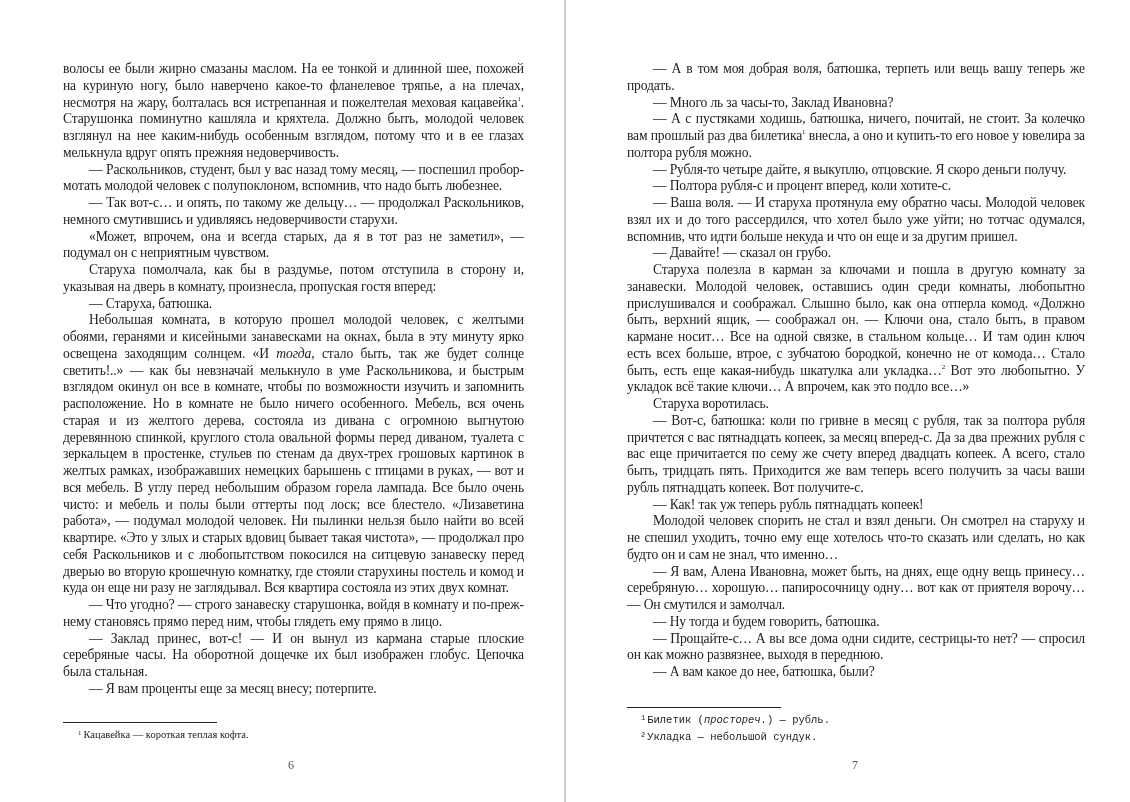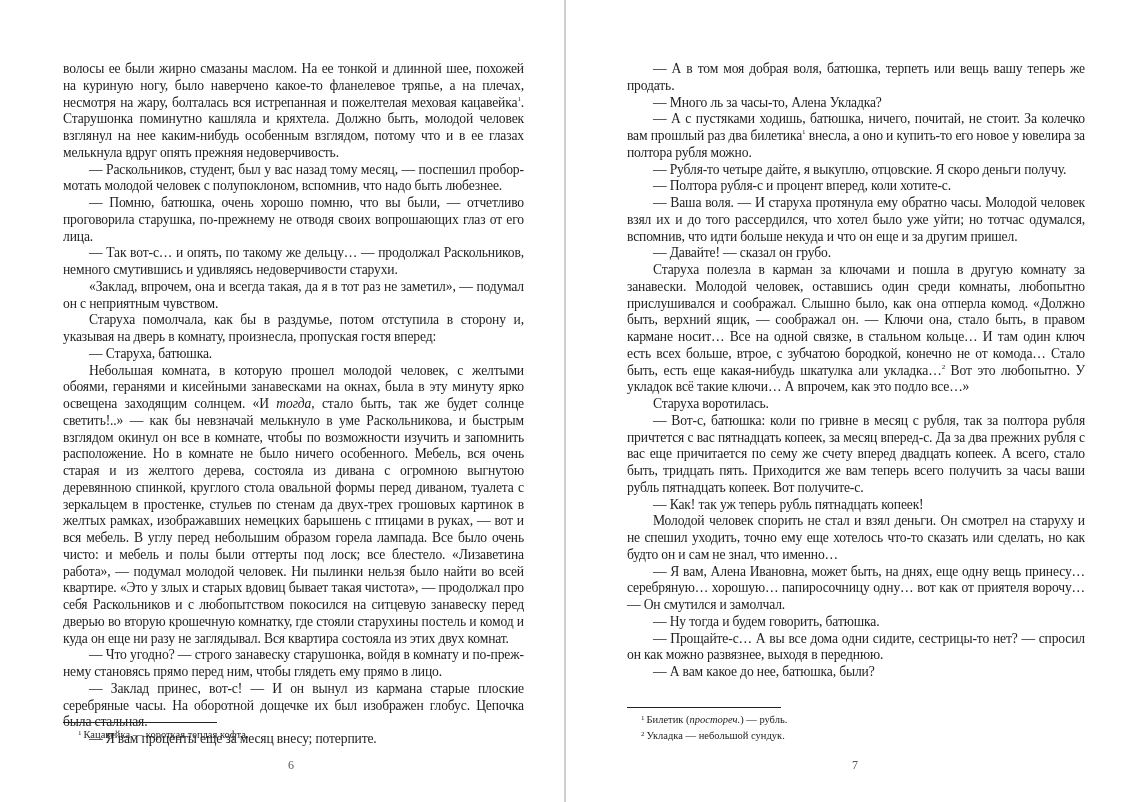--- a/index.html
+++ b/index.html
@@ -14,57 +14,56 @@
   .page-left .text { left: 47px; width: 461px; }
   .page-right .text { left: 61px; width: 458px; }
   .text p { margin: 0; text-indent: 26px; }
   .text p.noindent { text-indent: 0; }
   sup.fnref { font-size: 7px; vertical-align: 6px; line-height: 0; }
   .fn-rule { position: absolute; height: 0; border-top: 1px solid #222; width: 154px; }
   .page-left .fn-rule { left: 47px; top: 722px; }
   .page-right .fn-rule { left: 61px; top: 707px; }
   .footnotes { position: absolute; font-size: 10.5px; line-height: 15px; }
   .page-left .footnotes { left: 62px; top: 726px; }
-  .page-right .footnotes { left: 75px; top: 711px; }
+  .page-right .footnotes { left: 75px; top: 711px; font-family: Liberation Mono, monospace; }
   .footnotes .fn-num { font-size: 7px; vertical-align: 3px; margin-right: 2px; }
   .pagenum { position: absolute; top: 758px; font-size: 12px; color: #555; width: 40px; text-align: center; }
   .page-left .pagenum { left: 255px; }
   .page-right .pagenum { left: 269px; }
   em { font-style: italic; }
 </style>
 </head>
 <body>
 
 <div class="page page-left">
   <div class="text">
       <p class="noindent">волосы ее были жирно смазаны маслом. На ее тонкой и длинной шее, похожей на куриную ногу, было наверчено какое-то фланелевое тряпье, а на плечах, несмотря на жару, болталась вся истрепанная и пожелтелая меховая кацавейка<sup class="fnref">1</sup>. Старушонка поминутно кашляла и кряхтела. Должно быть, молодой человек взглянул на нее каким-нибудь особенным взглядом, потому что и в ее глазах мелькнула вдруг опять прежняя недоверчивость.</p>
       <p>— Раскольников, студент, был у вас назад тому месяц, — поспешил пробор­мотать молодой человек с полупоклоном, вспомнив, что надо быть любезнее.</p>
-      <p>— Помню, батюшка, очень хорошо помню, что вы были, — отчетливо прого­ворила старушка, по-прежнему не отводя своих вопрошающих глаз от его лица.</p>
       <p>— Так вот-с… и опять, по такому же дельцу… — продолжал Раскольников, немного смутившись и удивляясь недоверчивости старухи.</p>
-      <p>«Заклад, впрочем, она и всегда такая, да я в тот раз не заметил», — подумал он с неприятным чувством.</p>
+      <p>«Может, впрочем, она и всегда старых, да я в тот раз не заметил», — подумал он с неприятным чувством.</p>
       <p>Старуха помолчала, как бы в раздумье, потом отступила в сторону и, указывая на дверь в комнату, произнесла, пропуская гостя вперед:</p>
       <p>— Старуха, батюшка.</p>
       <p>Небольшая комната, в которую прошел молодой человек, с желтыми обоями, геранями и кисейными занавесками на окнах, была в эту минуту ярко освещена заходящим солнцем. «И <em>тогда</em>, стало быть, так же будет солнце светить!..» — как бы невзначай мелькнуло в уме Раскольникова, и быстрым взглядом окинул он все в комнате, чтобы по возможности изучить и запомнить расположение. Но в комнате не было ничего особенного. Мебель, вся очень старая и из желтого дерева, состояла из дивана с огромною выгнутою деревянною спинкой, круг­лого стола овальной формы перед диваном, туалета с зеркальцем в простенке, стульев по стенам да двух-трех грошовых картинок в желтых рамках, изобра­жавших немецких барышень с птицами в руках, — вот и вся мебель. В углу перед небольшим образом горела лампада. Все было очень чисто: и мебель и полы были оттерты под лоск; все блестело. «Лизаветина работа», — подумал молодой человек. Ни пылинки нельзя было найти во всей квартире. «Это у злых и старых вдовиц бывает такая чистота», — продолжал про себя Раскольников и с любопытством покосился на ситцевую занавеску перед дверью во вторую крошечную комнатку, где стояли старухины постель и комод и куда он еще ни разу не заглядывал. Вся квартира состояла из этих двух комнат.</p>
       <p>— Что угодно? — строго занавеску старушонка, войдя в комнату и по-преж­нему становясь прямо перед ним, чтобы глядеть ему прямо в лицо.</p>
       <p>— Заклад принес, вот-с! — И он вынул из кармана старые плоские серебряные часы. На оборотной дощечке их был изображен глобус. Цепочка была стальная.</p>
       <p>— Я вам проценты еще за месяц внесу; потерпите.</p>
     </div>
   <div class="fn-rule"></div>
   <div class="footnotes">
       <div><span class="fn-num">1</span>Кацавейка — короткая теплая кофта.</div>
     </div>
   <div class="pagenum">6</div>
 </div>
 
 <div class="divider"></div>
 
 <div class="page page-right">
   <div class="text">
       <p>— А в том моя добрая воля, батюшка, терпеть или вещь вашу теперь же продать.</p>
-      <p>— Много ль за часы-то, Алена Укладка?</p>
+      <p>— Много ль за часы-то, Заклад Ивановна?</p>
       <p>— А с пустяками ходишь, батюшка, ничего, почитай, не стоит. За колечко вам прошлый раз два билетика<sup class="fnref">1</sup> внесла, а оно и купить-то его новое у ювелира за полтора рубля можно.</p>
       <p>— Рубля-то четыре дайте, я выкуплю, отцовские. Я скоро деньги получу.</p>
       <p>— Полтора рубля-с и процент вперед, коли хотите-с.</p>
       <p>— Ваша воля. — И старуха протянула ему обратно часы. Молодой человек взял их и до того рассердился, что хотел было уже уйти; но тотчас одумался, вспомнив, что идти больше некуда и что он еще и за другим пришел.</p>
       <p>— Давайте! — сказал он грубо.</p>
       <p>Старуха полезла в карман за ключами и пошла в другую комнату за занавески. Молодой человек, оставшись один среди комнаты, любопытно прислушивался и соображал. Слышно было, как она отперла комод. «Должно быть, верхний ящик, — соображал он. — Ключи она, стало быть, в правом кармане носит… Все на одной связке, в стальном кольце… И там один ключ есть всех больше, втрое, с зубчатою бородкой, конечно не от комода… Стало быть, есть еще какая-­нибудь шкатулка али укладка…<sup class="fnref">2</sup> Вот это любопытно. У укладок всё такие ключи… А впрочем, как это подло все…»</p>
       <p>Старуха воротилась.</p>
       <p>— Вот-с, батюшка: коли по гривне в месяц с рубля, так за полтора рубля причтется с вас пятнадцать копеек, за месяц вперед-с. Да за два прежних рубля с вас еще причитается по сему же счету вперед двадцать копеек. А всего, стало быть, тридцать пять. Приходится же вам теперь всего получить за часы ваши рубль пятнадцать копеек. Вот получите-с.</p>
       <p>— Как! так уж теперь рубль пятнадцать копеек!</p>
       <p>Молодой человек спорить не стал и взял деньги. Он смотрел на старуху и не спешил уходить, точно ему еще хотелось что-то сказать или сделать, но как будто он и сам не знал, что именно…</p>

